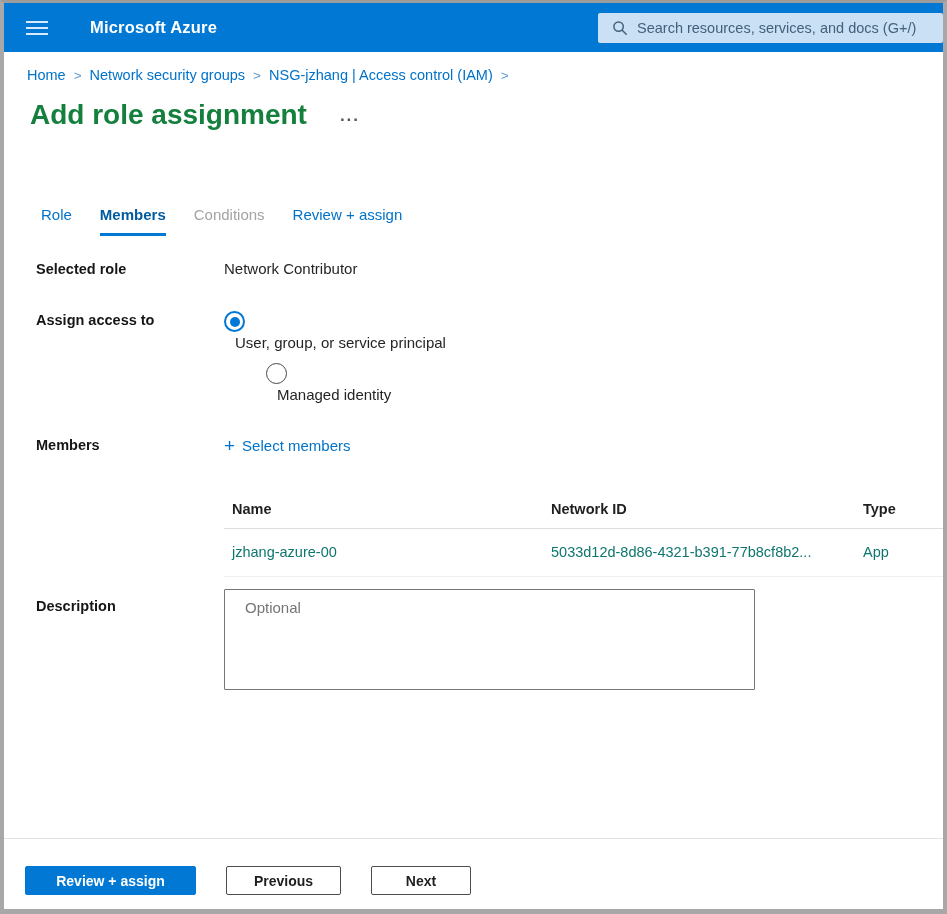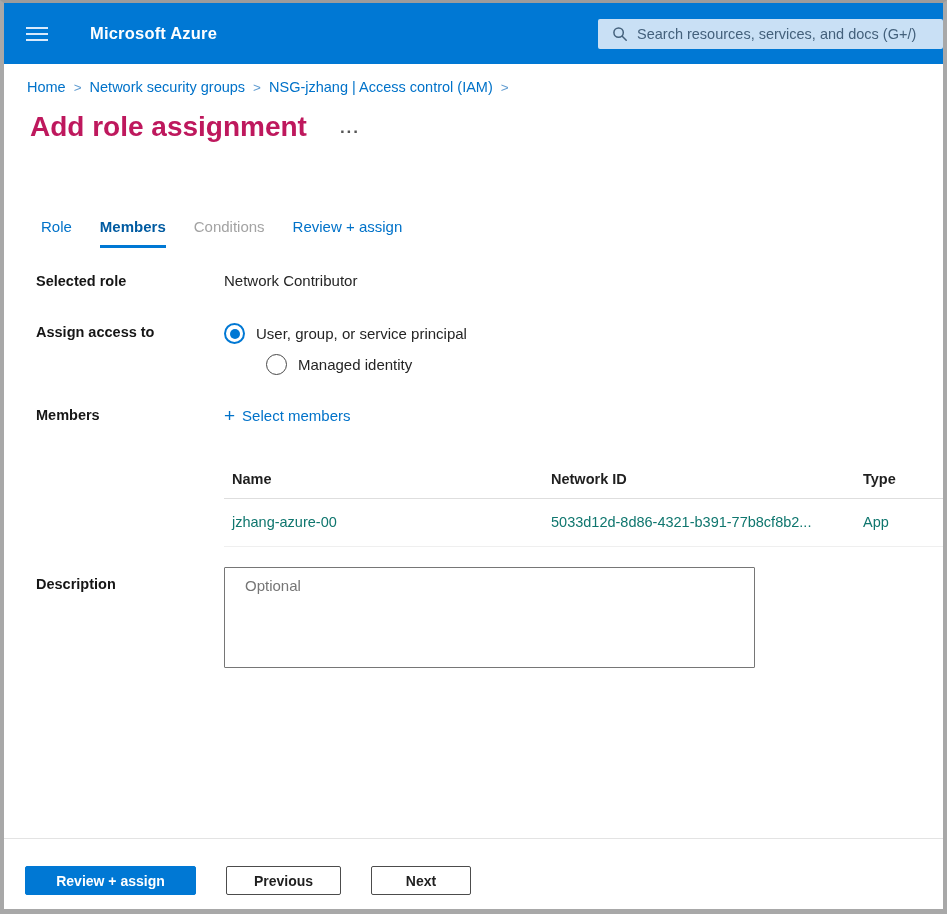--- a/index.html
+++ b/index.html
@@ -7,58 +7,58 @@
   body { font-family:"Liberation Sans", sans-serif; }
 
   .window{
     position:relative; width:947px; height:914px; background:#ffffff;
     border-top:3px solid #9c9c9c; border-left:4px solid #a8a8a8;
     border-right:4px solid #a8a8a8; border-bottom:5px solid #a8a8a8;
     overflow:hidden;
   }
 
   
-  .topbar{ height:61px; background:#0078d4; display:flex; align-items:center;text-align:center; }
+  .topbar{ height:49px; background:#0078d4; display:flex; align-items:center;text-align:center; }
   .hamburger{ background:none; border:none; margin-left:20px; padding:4px 2px; cursor:pointer; display:flex; flex-direction:column; gap:4px; }
   .hamburger span{ display:block; width:22px; height:2px; background:#d9eafc; }
   .app-title{ margin-left:40px; color:#ffffff; font-size:16.5px; font-weight:700; letter-spacing:.2px; }
   .searchbox{
     margin-left:auto; width:345px; height:30px; background:#c9e0f5; border-radius:2px;
     display:flex; align-items:center; padding:0 10px; cursor:text;
   }
   .searchbox svg{ flex:0 0 auto; margin:0 9px 0 4px; }
   .search-text{ color:#44617c; font-size:14.5px; white-space:nowrap; overflow:hidden; }
 
   
   .breadcrumb{ margin:14px 0 0 23px; font-size:14.5px; line-height:18px; height:18px; white-space:nowrap; }
   .breadcrumb a{ color:#0072c9; text-decoration:none; cursor:pointer; }
   .breadcrumb .sep{ color:#5f9bd0; margin:0 8px; font-size:13.5px; }
 
   
   .title-row{ display:flex; align-items:center; margin:14px 0 0 26px; height:33px; }
-  .page-title{ margin:0; font-size:28px; line-height:33px; font-weight:600; color:#be185d; }
+  .page-title{ margin:0; font-size:28px; line-height:33px; font-weight:600; color:#15803d; }
   .more-btn{ background:none; border:none; color:#565656; font-size:17px; font-weight:700; letter-spacing:1px; margin-left:31px; padding:0 2px; cursor:pointer; line-height:10px; align-self:center; margin-top:10px; }
 
   
   .tabs{ display:flex; gap:28px; margin:74px 0 0 37px; height:31px; align-items:flex-start; }
   .tab{ font-size:15px; line-height:20px; color:#0072c9; cursor:pointer; padding-bottom:8px; border-bottom:3px solid transparent; }
   .tab.active{ color:#005ba1; font-weight:700; border-bottom-color:#0078d4; cursor:default; }
   .tab.disabled{ color:#a3a3a3; cursor:default; }
 
   
   .row{ display:flex; padding-left:32px; }
   .row-label{ flex:0 0 188px; font-size:14.5px; font-weight:700; color:#161616; line-height:18px; }
   .row-content{ flex:1 1 auto; font-size:15px; color:#252525; line-height:18px; }
 
   .row-selected-role{ margin-top:24px; }
   .row-assign{ margin-top:33px; }
   .row-members{ margin-top:31px; }
-  .row-description{ margin-top:20px; }
-
-  .radio-option{ display:flex; cursor:pointer; }
+  .row-description{ margin-top:12px; }
+
+  .radio-option{ display:flex; cursor:pointer;flex-direction:column; }
   .radio-option + .radio-option{ margin-top:10px;margin-left:42px; }
   .radio{ width:21px; height:21px; border-radius:50%; flex:0 0 auto; position:relative; }
   .radio.selected{ border:2px solid #0078d4; }
   .radio.selected::after{ content:""; position:absolute; inset:3.5px; border-radius:50%; background:#0078d4; }
   .radio.unselected{ border:1.5px solid #484848; }
   .radio-label{ margin-left:11px; font-size:15px; color:#252525; line-height:21px; }
 
   .select-members{ display:inline-flex; align-items:center; color:#0072c9; font-size:15px; cursor:pointer; line-height:20px; }
   .select-members .plus{ font-size:19px; font-weight:300; margin-right:7px; line-height:18px; }
 

